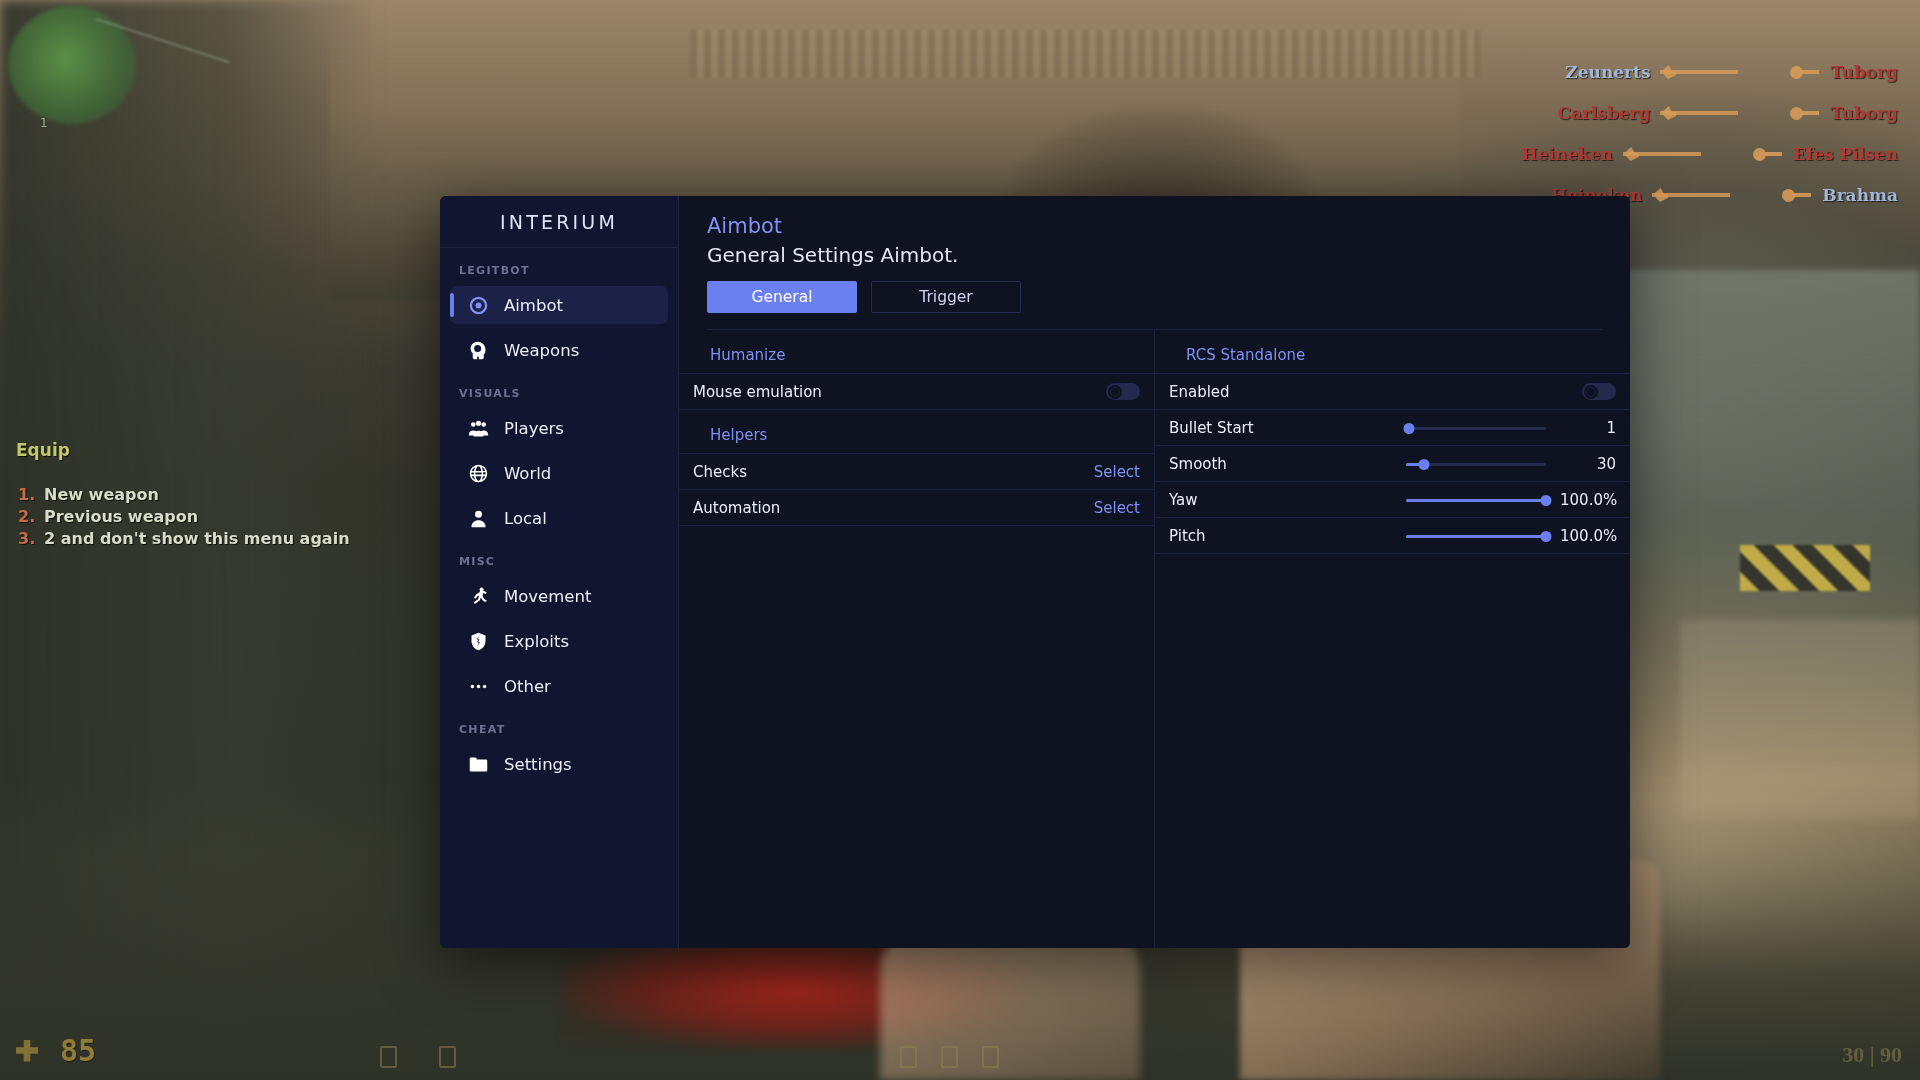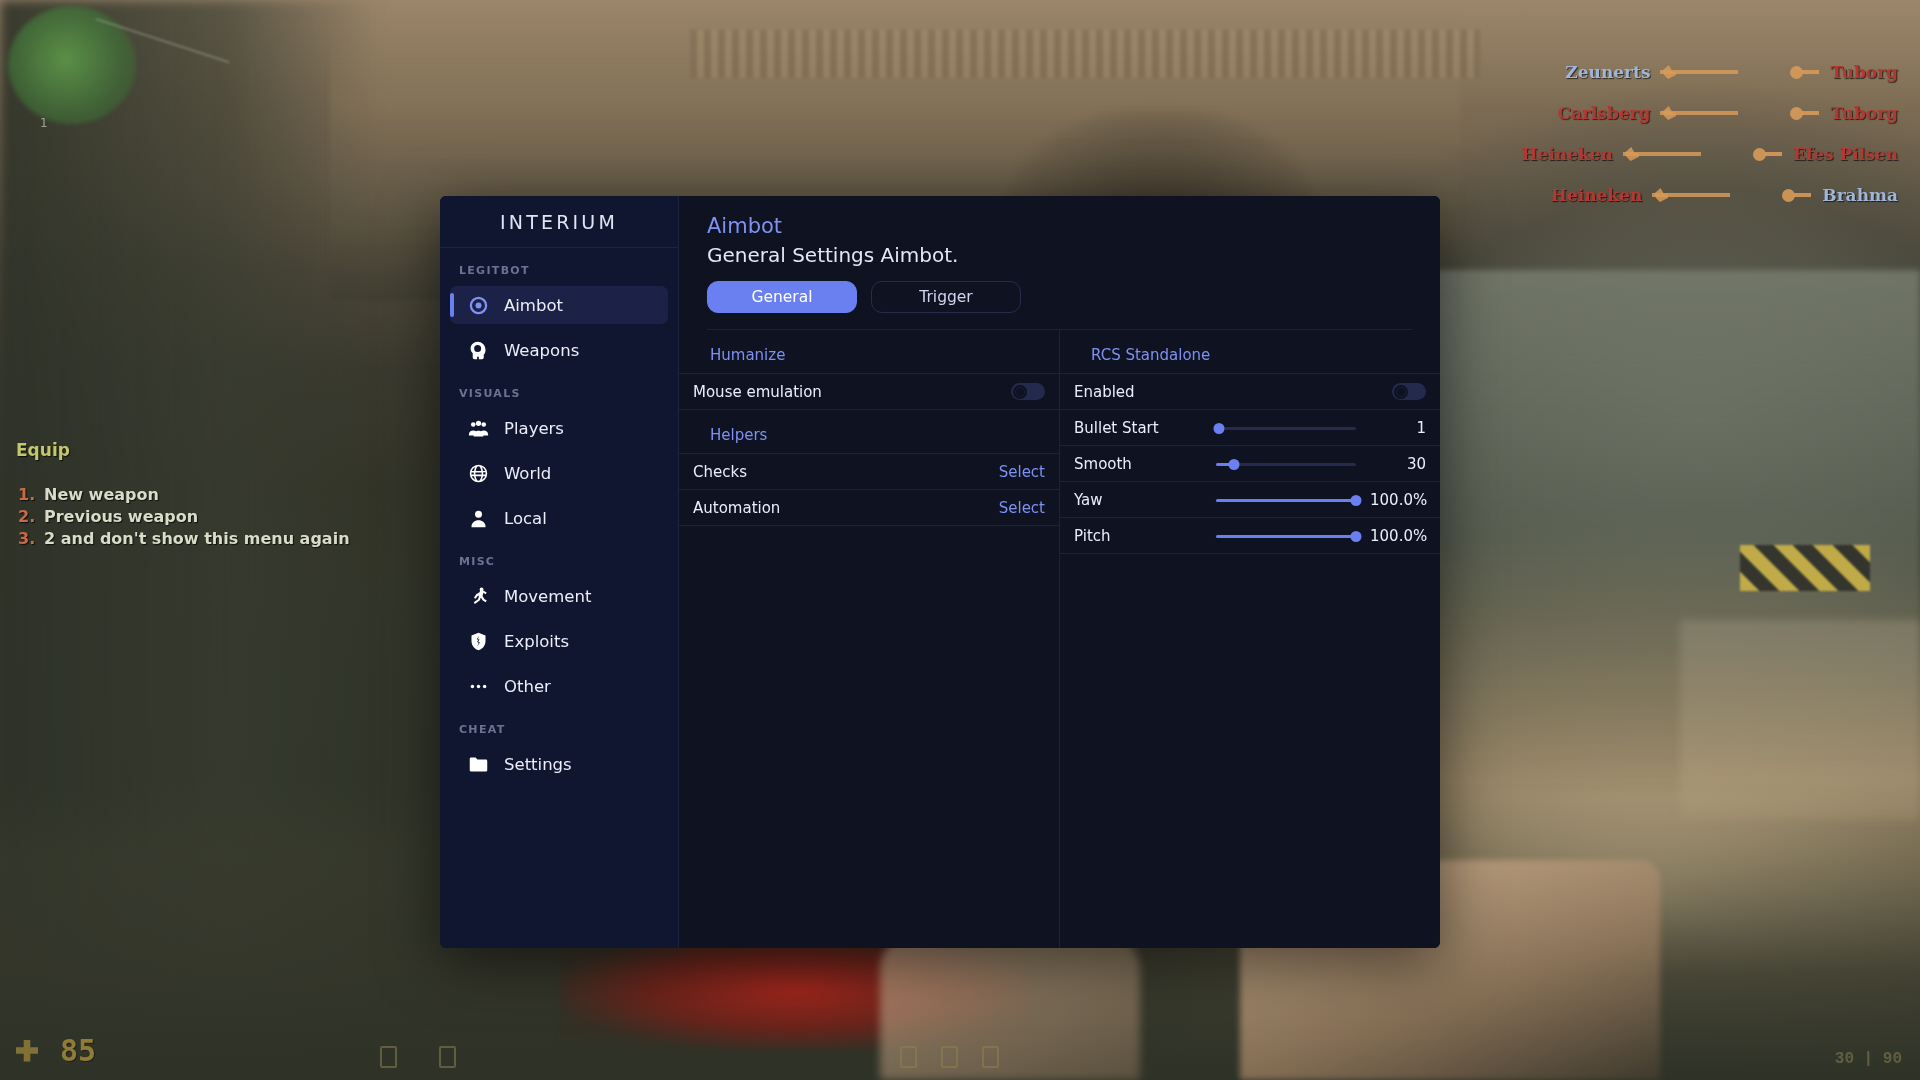--- a/index.html
+++ b/index.html
@@ -178,32 +178,32 @@
   }
   .hud-sq { width: 17px; height: 22px; border: 2px solid #8a8050; border-radius: 2px; }
   .hud-icons-mid2 {
     position: absolute; left: 900px; bottom: 12px;
     display: flex; gap: 24px; opacity: .6;
     color: #9b8438; font-family: "DejaVu Sans Mono", monospace; font-size: 22px; font-weight: 700;
   }
   .hud-right {
     position: absolute; right: 18px; bottom: 12px;
     display: flex; gap: 16px; align-items: center; opacity: .55;
-    color: #8a8050; font-family: Liberation Mono, monospace; font-size: 16px; font-weight: 700;
+    color: #8a8050; font-family: Liberation Serif, serif; font-size: 22px; font-weight: 700;
   }
   .hud-tr {
     position: absolute; right: 10px; top: 10px;
     color: #a08f4a; font-family: "DejaVu Sans Mono", monospace; font-size: 16px; opacity: .6;
   }
 
   
   #menu {
     position: absolute;
     left: 440px; top: 196px;
-    width: 1000px; height: 752px;
+    width: 1190px; height: 752px;
     background: #0e1221;
     border-radius: 6px;
     display: flex;
     overflow: hidden;
     box-shadow: 0 14px 60px rgba(0,0,0,.55);
     color: #e6e9f5;
     font-family: "DejaVu Sans", sans-serif;
   }
 
   
@@ -248,21 +248,21 @@
   .nav-item.active .nav-icon svg { fill: #7f91f2; }
   .nav-icon svg { fill: #ffffff; }
 
   
   #content { flex: 1; display: flex; flex-direction: column; background: #0e1221; }
   #content-head { padding: 18px 28px 0 28px; }
   #page-title { font-size: 21px; color: #7f91f2; font-weight: 400; margin-bottom: 5px; }
   #page-sub { font-size: 20px; color: #e4e7f4; margin-bottom: 14px; }
   #tabs { display: flex; gap: 14px; padding-bottom: 16px; border-bottom: 1px solid #1b2140; }
   .tab {
-    width: 150px; height: 32px; border-radius: 11px;
+    width: 150px; height: 32px; border-radius: 2px;
     display: flex; align-items: center; justify-content: center;
     font-size: 15.5px; cursor: pointer;
     color: #cfd5ef; background: transparent; border: 1px solid #252c4f;
   }
   .tab.active { background: #6b80f0; color: #ffffff; border-color: #6b80f0; }
 
   #columns { display: flex; flex: 1; }
   .col { flex: 1; padding: 0; }
   .col.left { border-right: 1px solid #1b2140; }
   .section-title {

